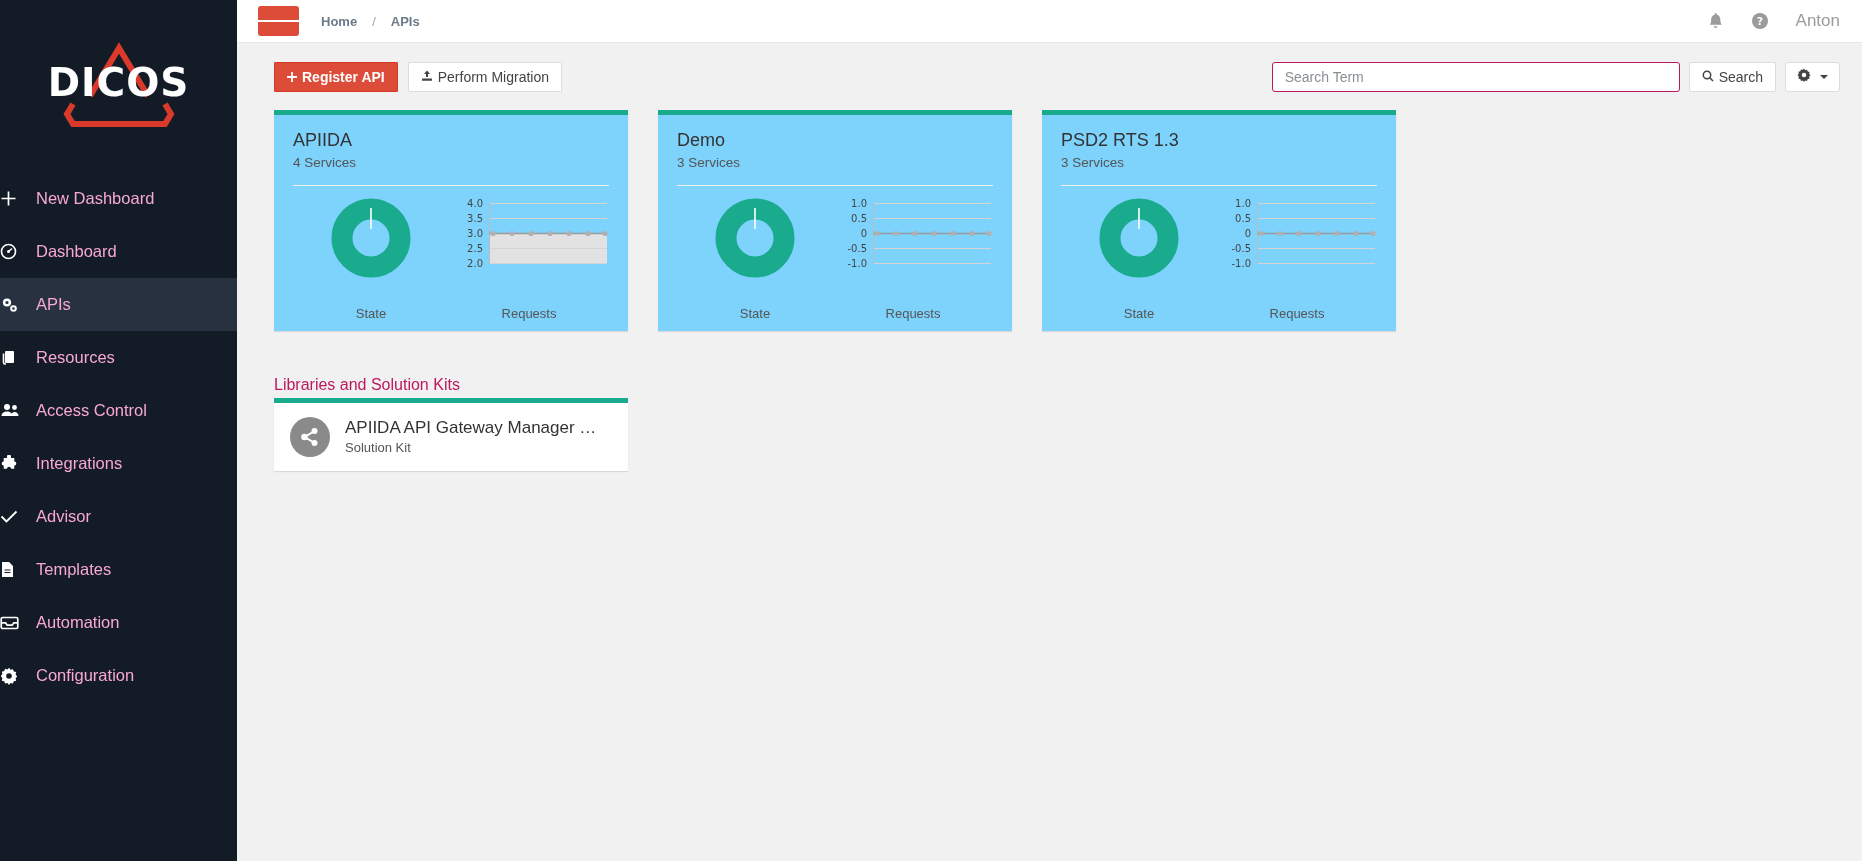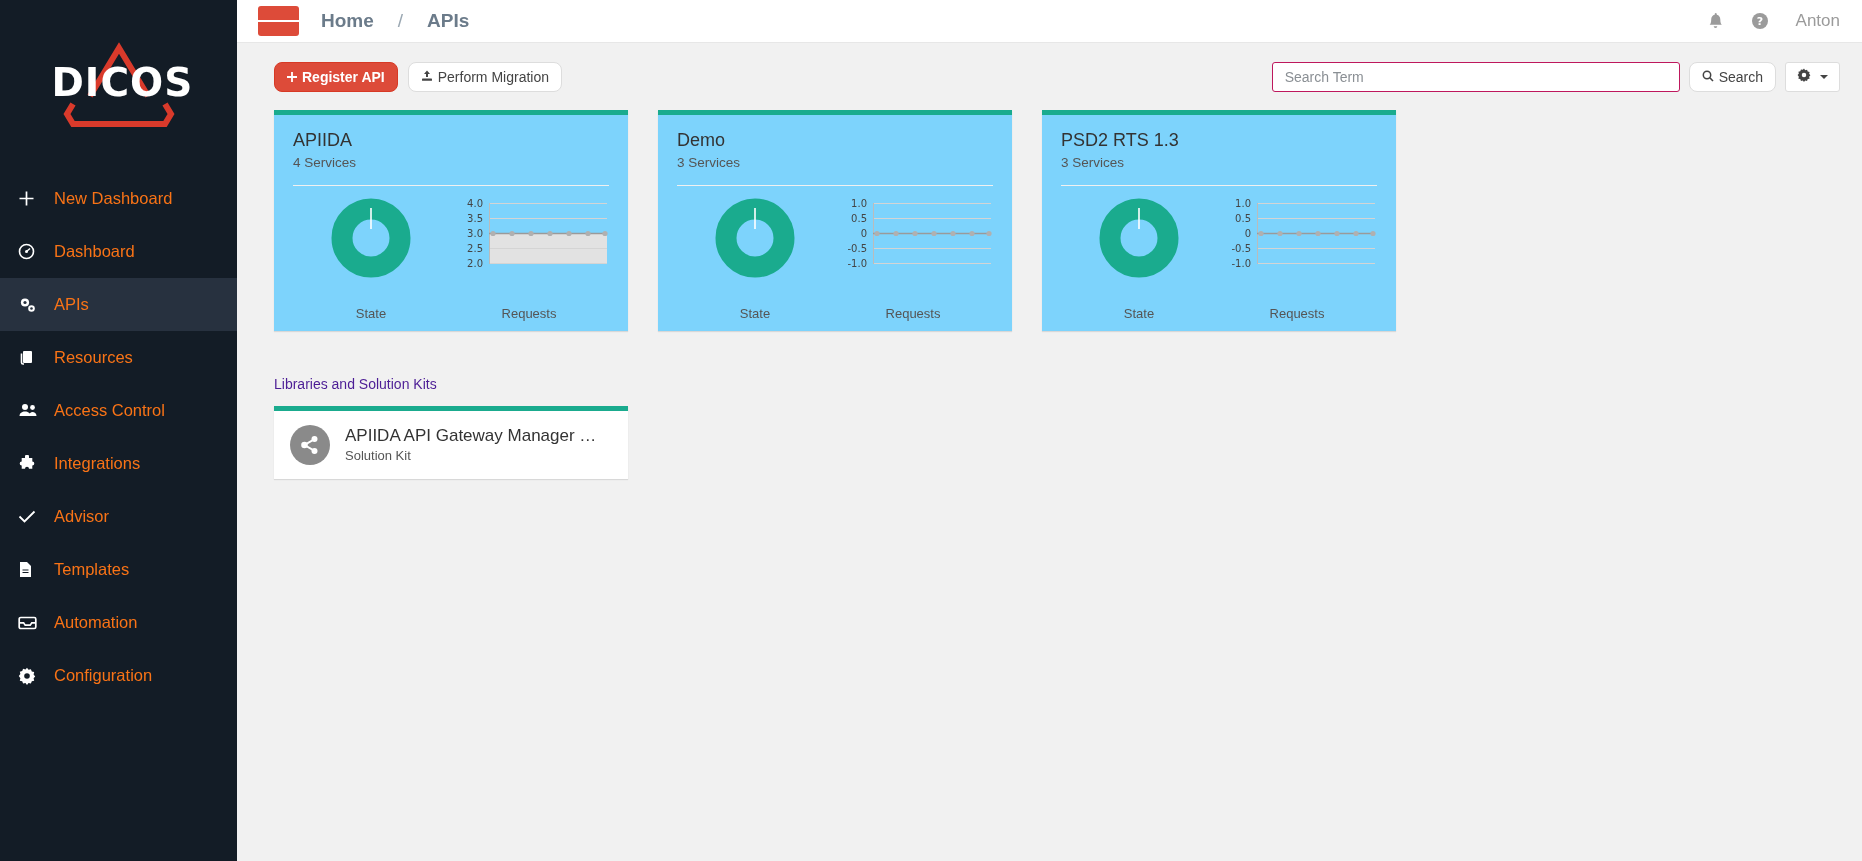--- a/index.html
+++ b/index.html
@@ -18,31 +18,32 @@
     display: flex; flex-direction: column;
     overflow: hidden;
   }
   .logo-wrap {
     height: 172px;
     display: flex; align-items: center; justify-content: center;
   }
   .logo { position: relative; width: 152px; height: 104px; }
   .logo svg { position: absolute; left: 0; top: 0; }
   .logo-text {
-    position: absolute; left: 9px; top: 26px; width: 152px;
+    position: absolute; left: 0; top: 26px; width: 152px;
+    text-align: center;
     color: #ffffff;
     font-size: 39px; font-weight: bold;
     letter-spacing: 1px;
     font-family: "DejaVu Sans", sans-serif;
   }
   .nav { display: flex; flex-direction: column; }
   .nav-item {
     display: flex; align-items: center;
-    height: 53px; padding-left: 18px;
-    color: #f97316; font-size: 16.5px;
+    height: 53px; 
+    color: #f9a8d4; font-size: 16.5px;
     cursor: pointer; white-space: nowrap;
   }
   .nav-item.active { background: #27313f; }
   .nav-icon {
     width: 30px; min-width: 30px; height: 20px;
     display: flex; align-items: center; justify-content: flex-start;
     color: #ffffff; margin-right: 6px;
   }
   .nav-label { line-height: 1; }
 
@@ -58,38 +59,38 @@
   .burger {
     width: 41px; height: 30px; background: #dd4b39;
     border: none; border-radius: 3px;
     display: flex; align-items: center; justify-content: center;
     cursor: pointer;
   }
   .burger span {
     display: block; width: 15px; height: 2px; background: #fff; margin: 2px 0;
   }
   .breadcrumb {
-    margin-left: 22px; font-size: 19px; color: #6b7b8a; font-weight: bold;
-    display: flex; align-items: center; gap: 24px;
+    margin-left: 22px; font-size: 13px; color: #6b7b8a; font-weight: bold;
+    display: flex; align-items: center; gap: 15px;
   }
   .crumb-sep { color: #9aa7b2; font-weight: normal; }
   .topbar-right {
     margin-left: auto; display: flex; align-items: center; gap: 27px;
     color: #9b9b9b;
   }
   .icon-btn { cursor: pointer; display: flex; align-items: center; }
   .username { color: #9b9b9b; font-size: 17px; }
 
   .toolbar {
     height: 67px; min-height: 67px;
     display: flex; align-items: center;
     padding: 0 22px 0 37px;
   }
   .btn {
-    height: 30px; border-radius: 8px; font-size: 14px;
+    height: 30px; border-radius: 1px; font-size: 14px;
     display: inline-flex; align-items: center; gap: 5px;
     padding: 0 12px; cursor: pointer; white-space: nowrap;
     border: 1px solid transparent;
   }
   .btn-danger { background: #dd4b39; color: #fff; border-color: #d73925; font-weight: bold; }
   .btn-default { background: #fff; color: #444; border-color: #ddd; }
   .toolbar-left { display: flex; align-items: center; gap: 10px; }
   .toolbar-right { margin-left: auto; display: flex; align-items: center; gap: 9px; }
   .search-input {
     width: 408px; height: 30px;
@@ -127,22 +128,22 @@
     margin: 7px 19px 0 19px;
     padding: 12px 0 10px 0;
     display: flex; align-items: flex-start;
   }
   .chart-col { flex: 1; display: flex; flex-direction: column; align-items: center; }
   .chart-caption { font-size: 13px; color: #555; margin-top: 28px; }
   .donut { width: 80px; height: 80px; }
   .linechart { width: 160px; height: 80px; }
 
   .section-title {
-    font-size: 14px; color: #4c1d95;
-    margin: 45px 0 14px 0;
+    font-size: 16px; color: #be185d;
+    margin: 45px 0 4px 0;
   }
   .kit-card {
     width: 354px; background: #fff;
     border-top: 5px solid #1aab8e;
     box-shadow: 0 1px 1px rgba(0,0,0,.10);
     display: flex; align-items: center;
     padding: 14px 16px; gap: 15px;
   }
   .kit-avatar {
     width: 40px; height: 40px; min-width: 40px; border-radius: 50%;

